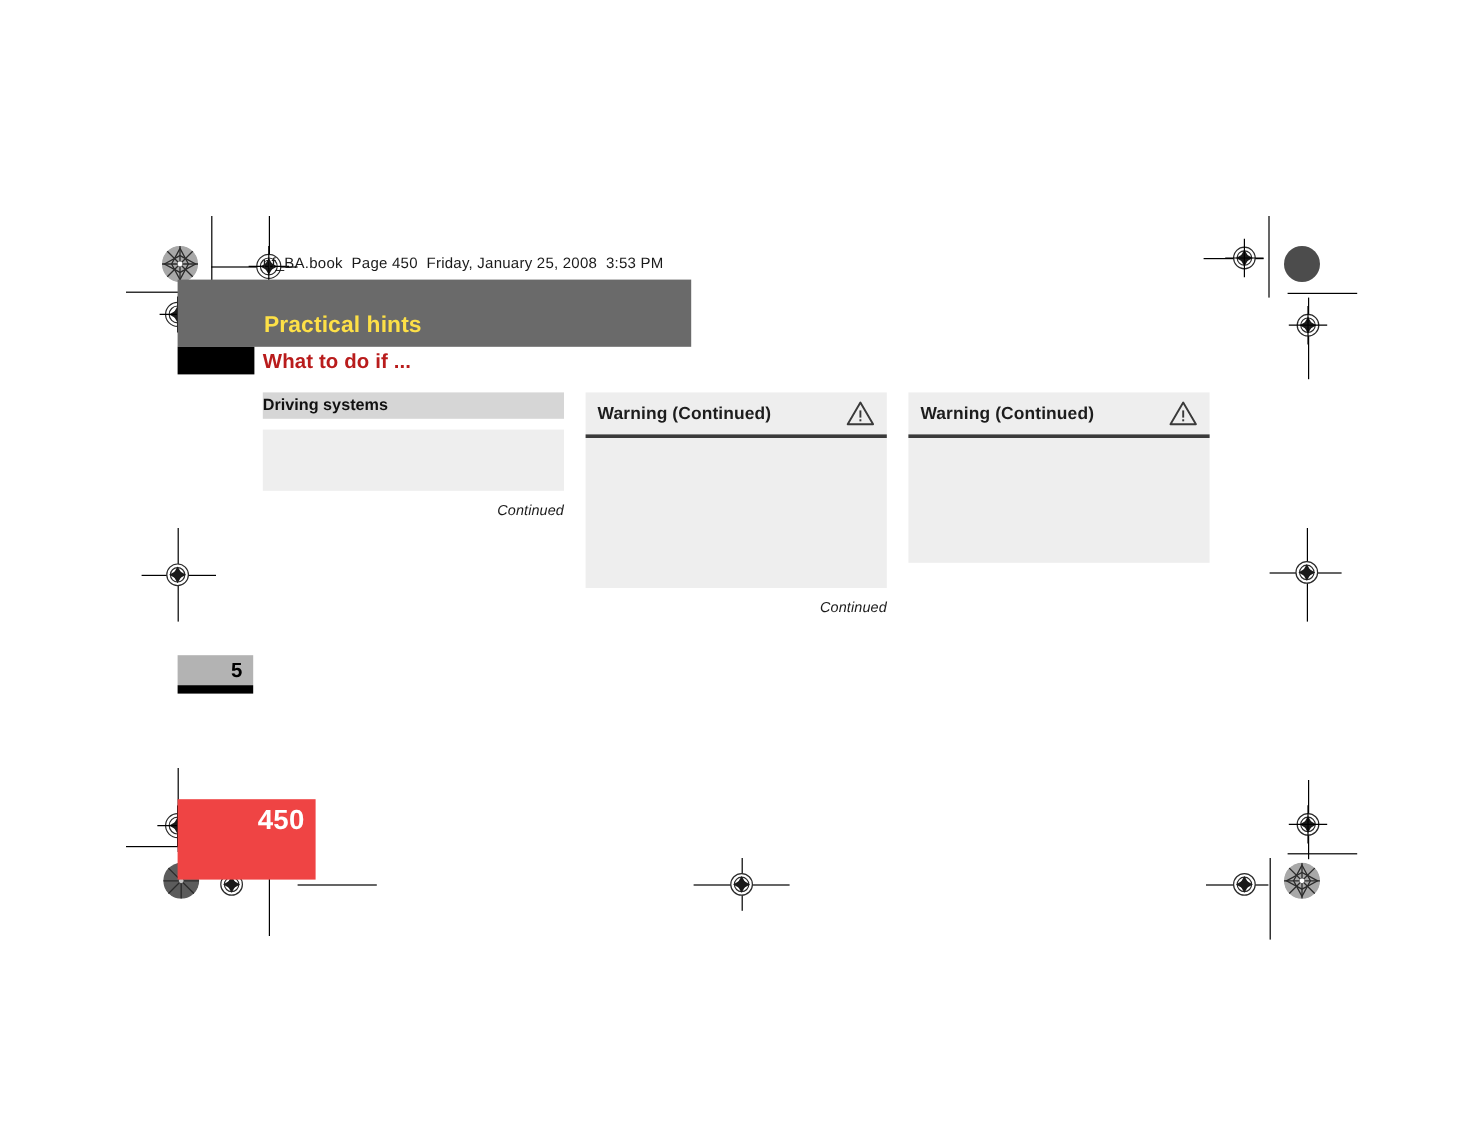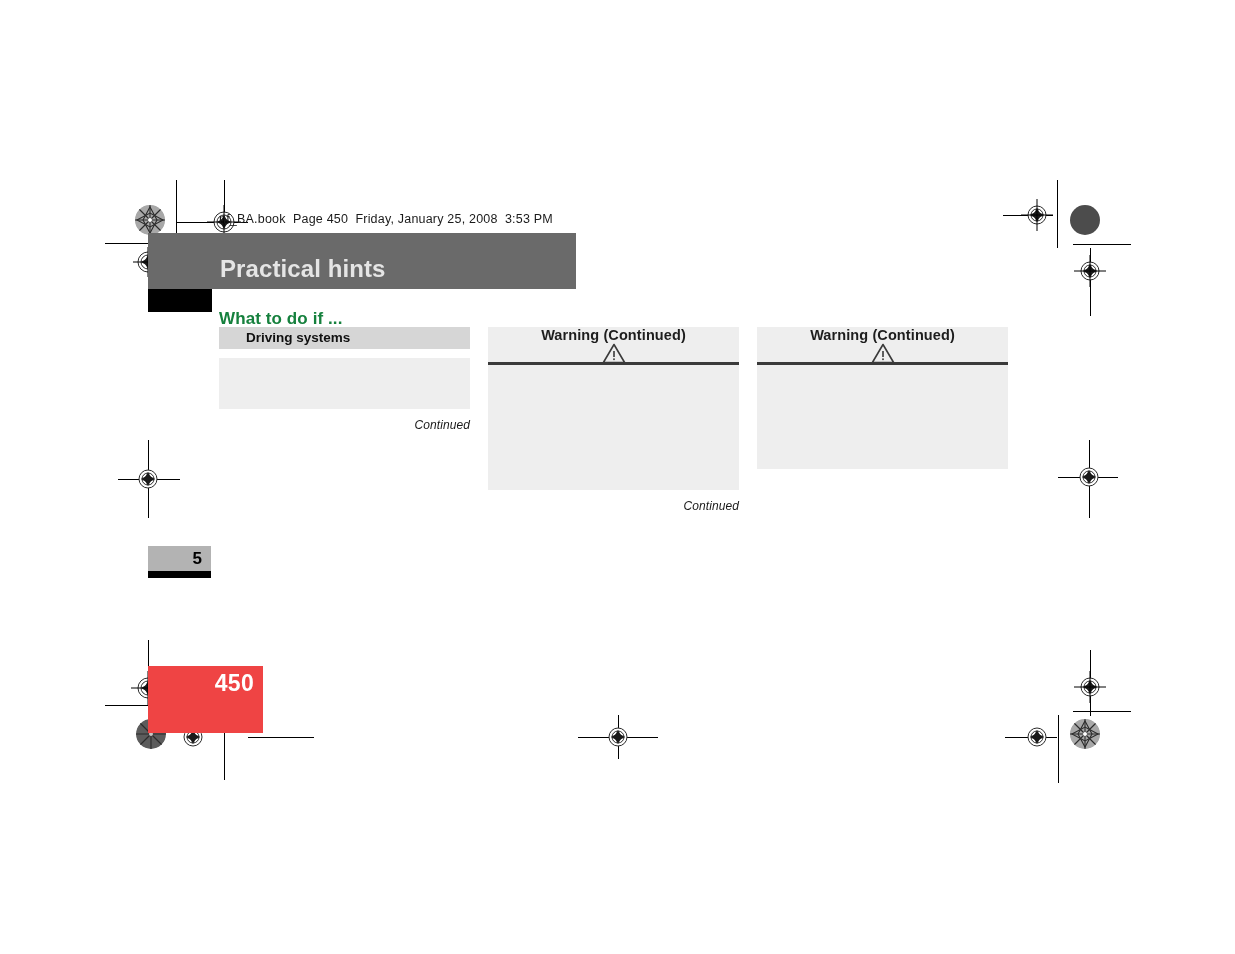--- a/index.html
+++ b/index.html
@@ -69,80 +69,79 @@
     left: 148px;
     top: 233px;
     width: 428px;
     height: 56px;
     background: #6a6a6a;
   }
   .chapter-banner-title {
     position: absolute;
     left: 72px;
     bottom: 6px;
-    color: #e5e5e5;
-    font-size: 24px;
+    color: #fde047;
+    font-size: 19px;
     font-weight: bold;
     letter-spacing: 0.1px;
     text-align: right;
   }
 
   .section-blackbox {
     position: absolute;
     left: 148px;
     top: 289px;
     width: 64px;
     height: 23px;
     background: #000000;
   }
   .section-title {
     position: absolute;
     left: 219px;
-    top: 309px;
+    top: 292px;
     font-size: 17px;
     font-weight: bold;
-    color: #15803d;
+    color: #b91c1c;
     letter-spacing: 0.1px;
   }
 
   
   .col {
     position: absolute;
     width: 251px;
   }
   .col-1 { left: 219px; top: 327px; }
   .col-2 { left: 488px; top: 327px; }
   .col-3 { left: 757px; top: 327px; }
 
   .group-head {
     background: #d6d6d6;
     height: 22px;
     line-height: 22px;
-    padding: 0 27px;
+    padding: 0 0;
     box-sizing: border-box;
     font-size: 13.5px;
     font-weight: bold;
     color: #111111;
   }
 
   .warnbox {
     background: #eeeeee;
     margin-top: 9px;
   }
   .warnbox.flush { margin-top: 0; }
 
   .warnbox-head {
     display: flex;
     align-items: center;
     justify-content: space-between;
     height: 38px;
     padding: 0 10px 0 10px;
     box-sizing: border-box;
     border-bottom: 3px solid #3a3a3a;
-    flex-direction: column;
   }
   .warnbox-title {
     font-size: 14.5px;
     font-weight: bold;
     color: #1d1d1d;
     letter-spacing: 0.1px;
   }
   .warn-icon { width: 24px; height: 21px; flex: none; }
   .warn-icon svg { display: block; }
 

